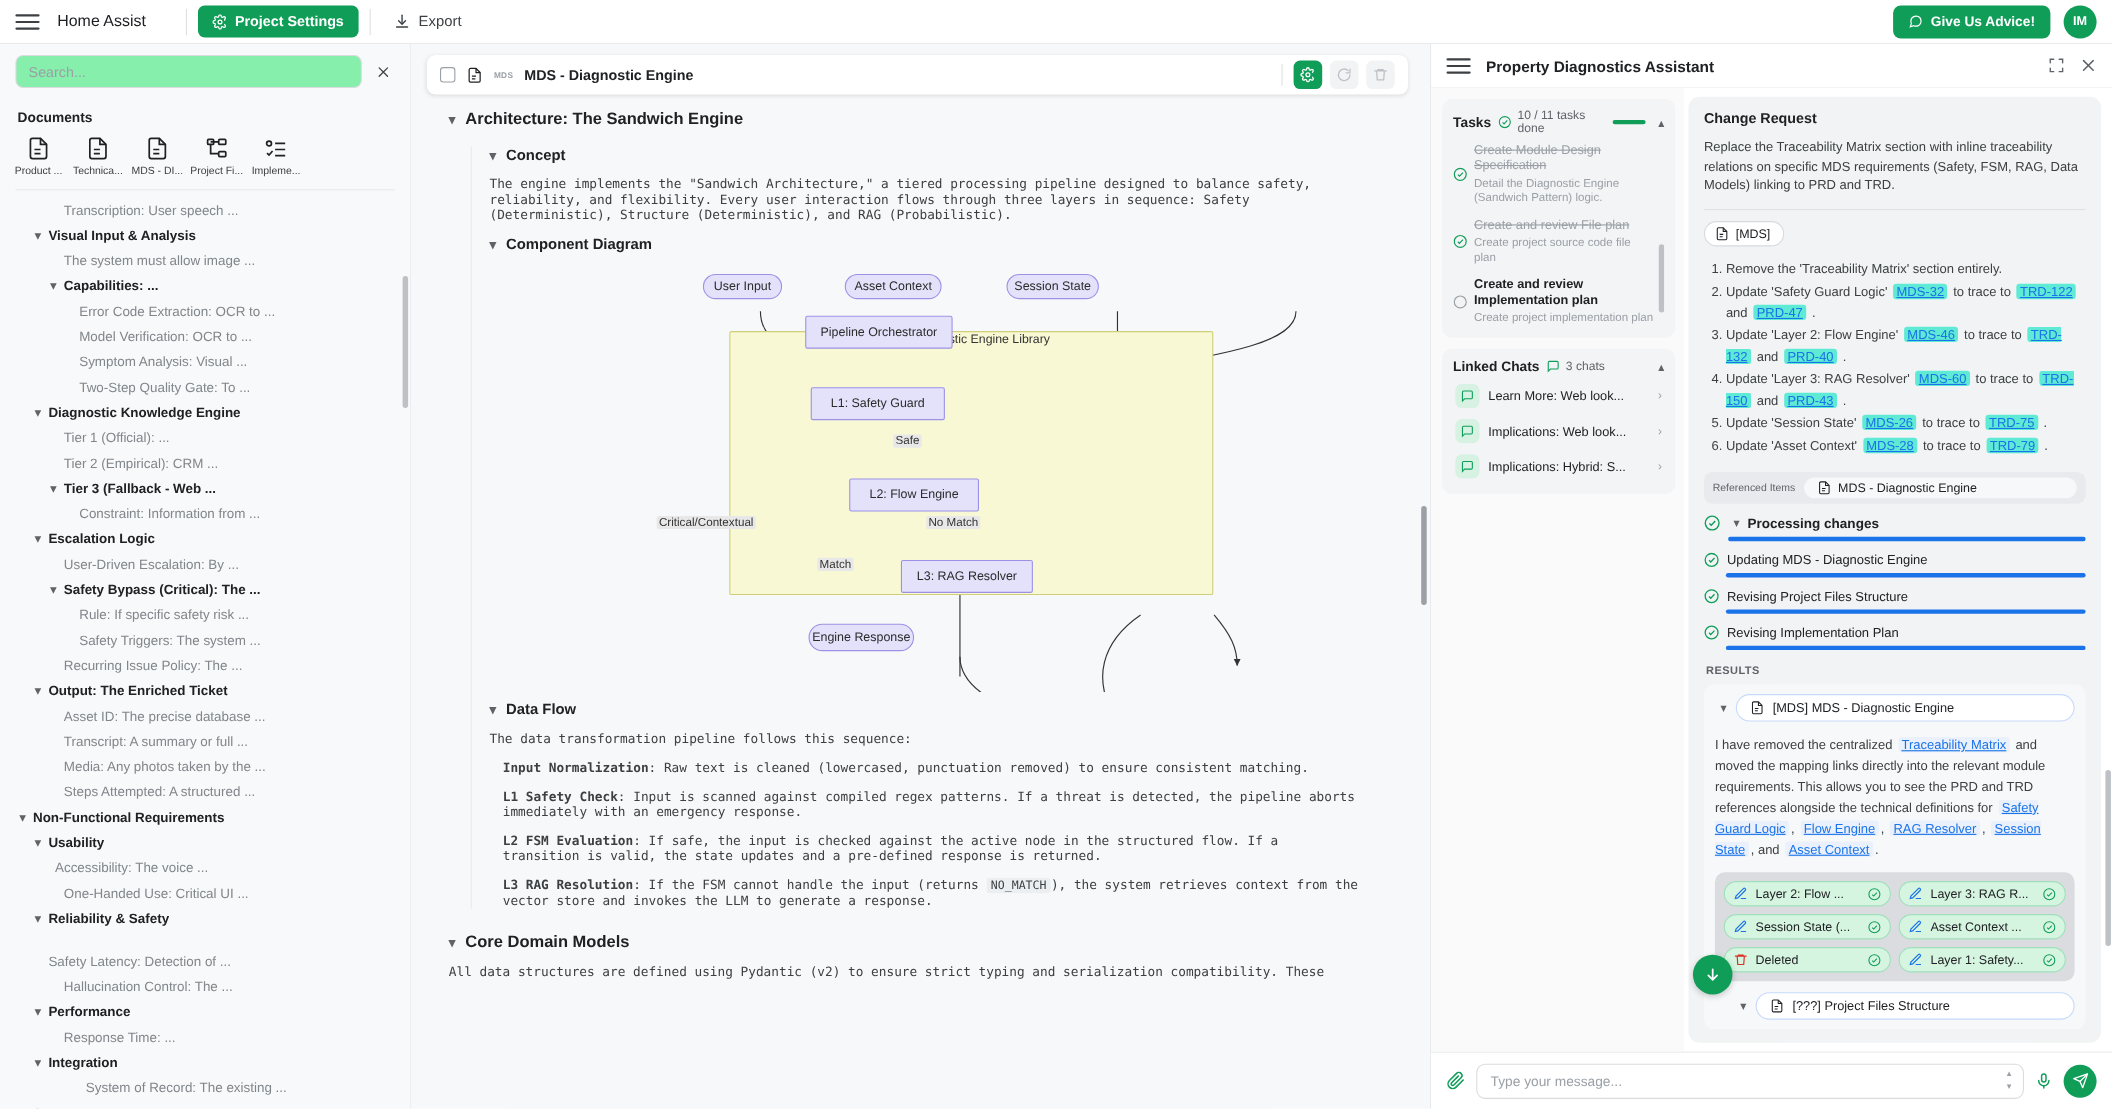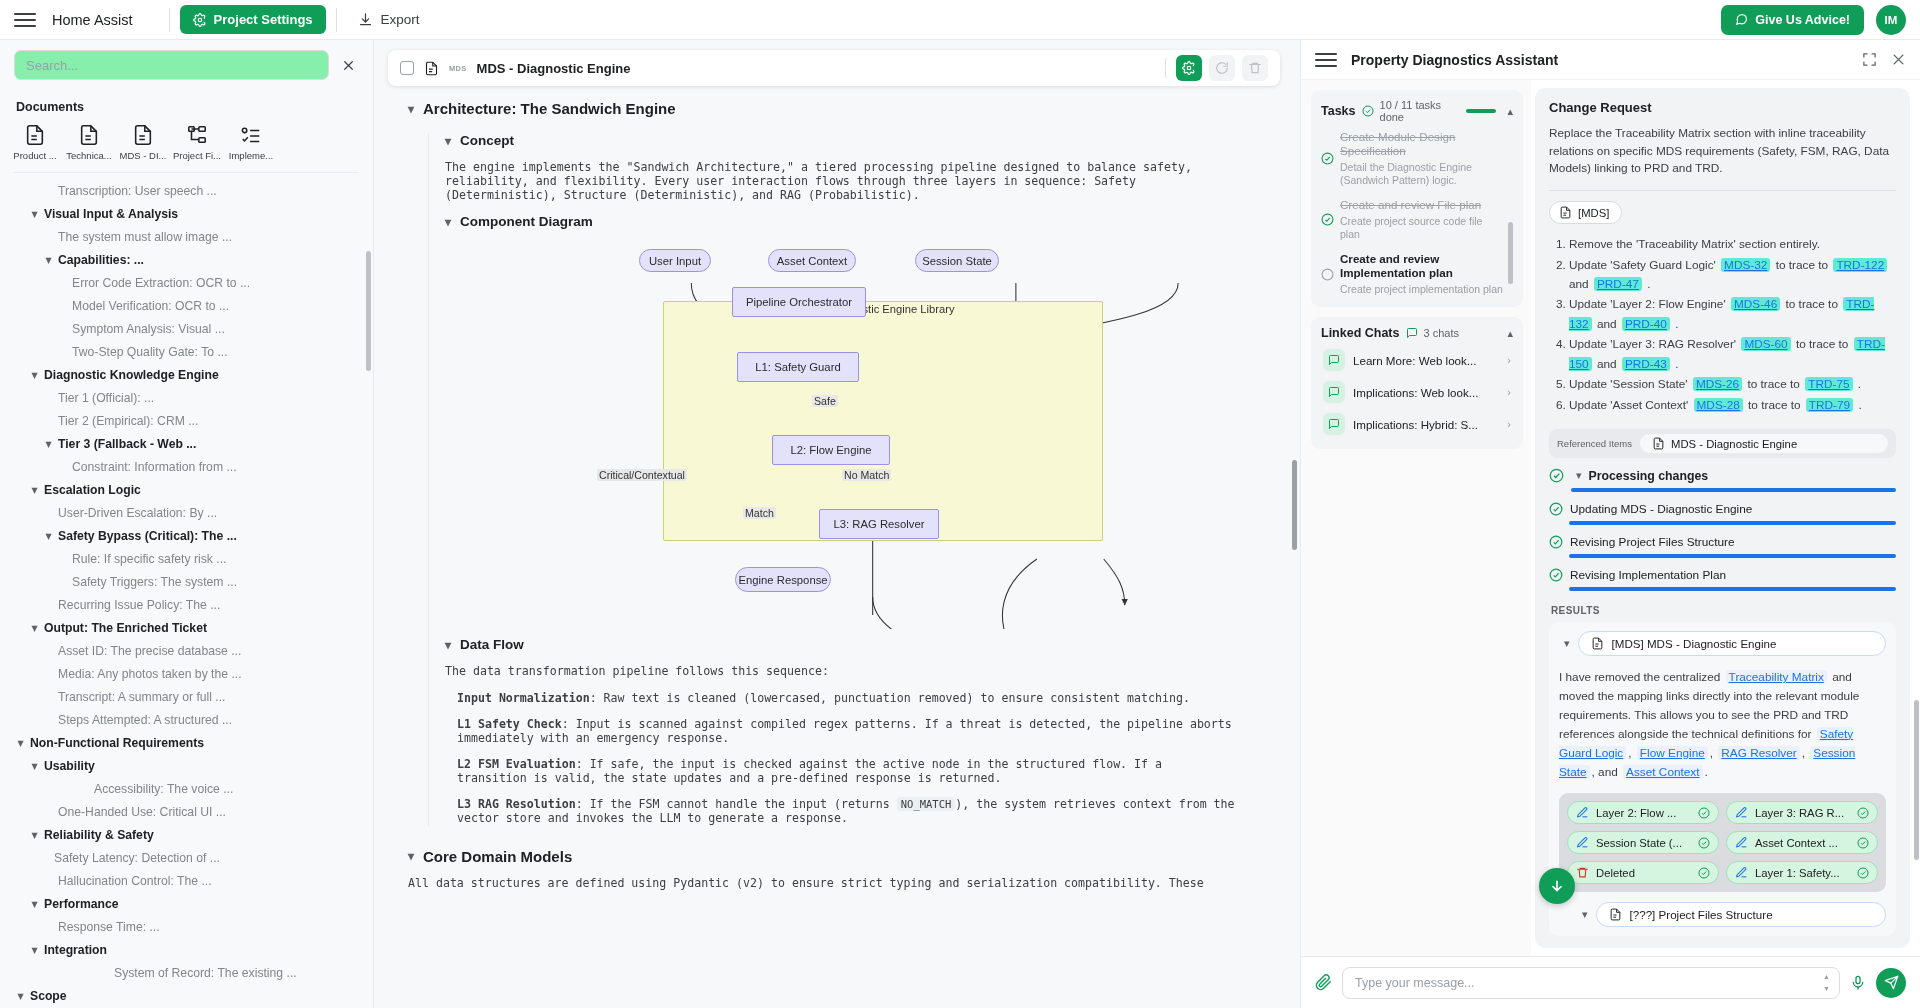--- a/index.html
+++ b/index.html
@@ -442,71 +442,71 @@
           <div class="tnode" style="padding-left: 28px;">
             <span class="tcaret">▾</span>
             <span class="tlabel t-bold">Output: The Enriched Ticket</span>
           </div>
           <div class="tnode" style="padding-left: 42px;">
             <span class="tcaret"></span>
             <span class="tlabel t-dim">Asset ID: The precise database ...</span>
           </div>
           <div class="tnode" style="padding-left: 42px;">
             <span class="tcaret"></span>
+            <span class="tlabel t-dim">Transcript: A summary or full ...</span>
+          </div>
+          <div class="tnode" style="padding-left: 42px;">
+            <span class="tcaret"></span>
             <span class="tlabel t-dim">Media: Any photos taken by the ...</span>
           </div>
           <div class="tnode" style="padding-left: 42px;">
             <span class="tcaret"></span>
-            <span class="tlabel t-dim">Transcript: A summary or full ...</span>
-          </div>
-          <div class="tnode" style="padding-left: 42px;">
-            <span class="tcaret"></span>
             <span class="tlabel t-dim">Steps Attempted: A structured ...</span>
           </div>
           <div class="tnode" style="padding-left: 14px;">
             <span class="tcaret">▾</span>
             <span class="tlabel t-bold">Non-Functional Requirements</span>
           </div>
           <div class="tnode" style="padding-left: 28px;">
             <span class="tcaret">▾</span>
             <span class="tlabel t-bold">Usability</span>
           </div>
-          <div class="tnode" style="padding-left: 34px; margin-left: 44px;">
+          <div class="tnode" style="padding-left: 34px;">
             <span class="tcaret"></span>
             <span class="tlabel t-dim">Accessibility: The voice ...</span>
           </div>
           <div class="tnode" style="padding-left: 42px;">
             <span class="tcaret"></span>
             <span class="tlabel t-dim">One-Handed Use: Critical UI ...</span>
           </div>
           <div class="tnode" style="padding-left: 28px;">
             <span class="tcaret">▾</span>
             <span class="tlabel t-bold">Reliability &amp; Safety</span>
           </div>
-          <div class="tnode" style="padding-left: 38px;">
+          <div class="tnode" style="padding-left: 28px; margin-top: 16px;">
             <span class="tcaret"></span>
             <span class="tlabel t-dim">Safety Latency: Detection of ...</span>
           </div>
           <div class="tnode" style="padding-left: 42px;">
             <span class="tcaret"></span>
             <span class="tlabel t-dim">Hallucination Control: The ...</span>
           </div>
           <div class="tnode" style="padding-left: 28px;">
             <span class="tcaret">▾</span>
             <span class="tlabel t-bold">Performance</span>
           </div>
           <div class="tnode" style="padding-left: 42px;">
             <span class="tcaret"></span>
             <span class="tlabel t-dim">Response Time: ...</span>
           </div>
           <div class="tnode" style="padding-left: 28px;">
             <span class="tcaret">▾</span>
             <span class="tlabel t-bold">Integration</span>
           </div>
-          <div class="tnode" style="padding-left: 62px; margin-left: 36px;">
+          <div class="tnode" style="padding-left: 62px;">
             <span class="tcaret"></span>
             <span class="tlabel t-dim">System of Record: The existing ...</span>
           </div>
           <div class="tnode" style="padding-left: 14px;">
             <span class="tcaret">▾</span>
             <span class="tlabel t-bold">Scope</span>
           </div>
           <div class="tnode" style="padding-left: 28px;"></div>
         </div>
     </div>

